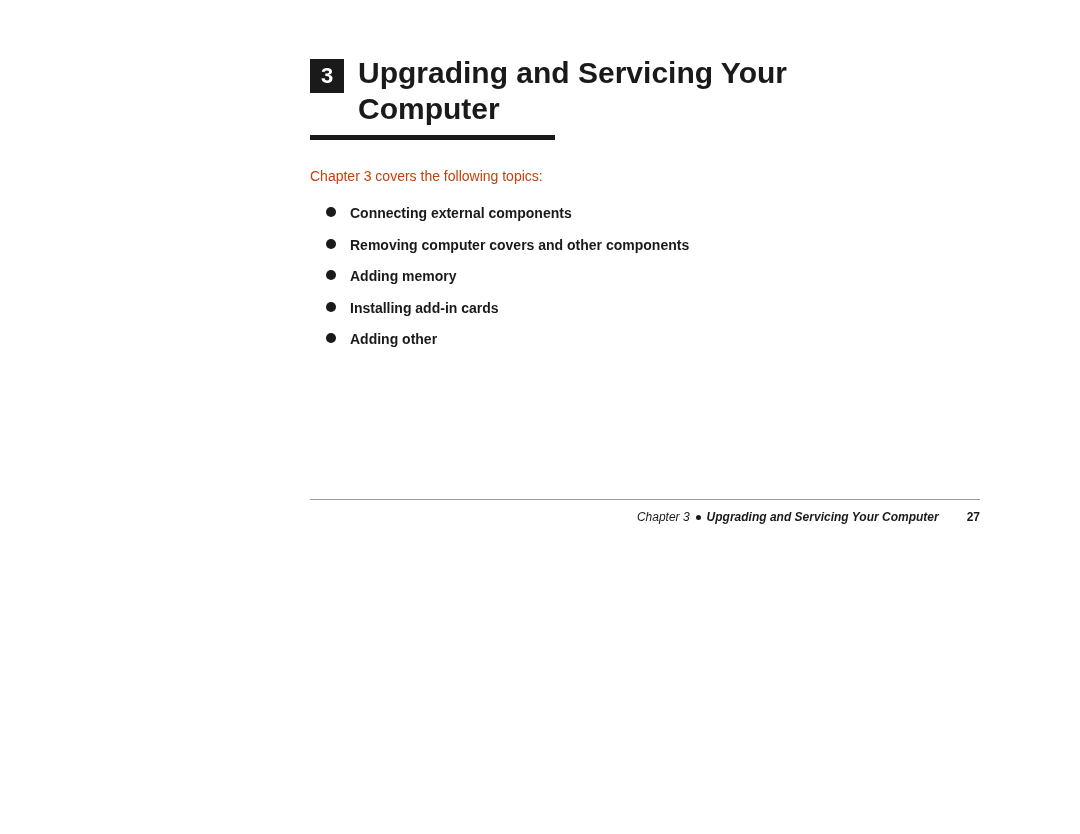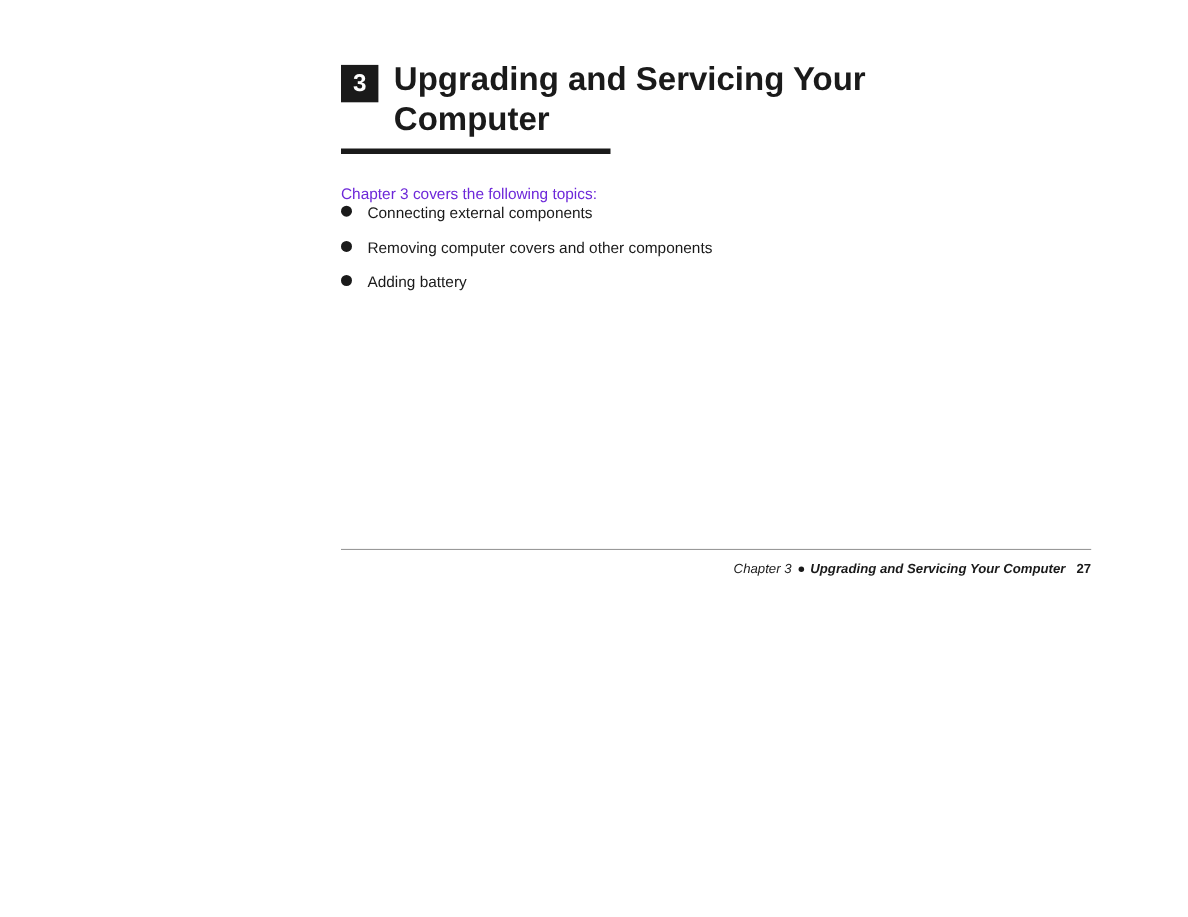--- a/index.html
+++ b/index.html
@@ -61,28 +61,30 @@
     .title-underline {
       width: 245px;
       height: 5px;
       background-color: #1a1a1a;
       margin-top: 8px;
       margin-bottom: 28px;
     }
 
     .intro-text {
       font-size: 14px;
-      color: #6d28d9;
+      color: #c2410c;
+      margin-bottom: 20px;
       font-family: Arial, Helvetica, sans-serif;
     }
 
     .bullet-list {
       list-style: none;
       padding: 0;
-      margin: 0;
+      margin: 16px;
+      font-weight: bold;
     }
 
     .bullet-item {
       display: flex;
       align-items: flex-start;
       margin-bottom: 12px;
       font-size: 14px;
       font-family: Arial, Helvetica, sans-serif;
       color: #1a1a1a;
       line-height: 1.4;
@@ -99,21 +101,21 @@
     }
 
     .bullet-text {
       flex: 1;
     }
 
     .footer-area {
       position: absolute;
       bottom: 310px;
       left: 0;
-      right: 0;
+      right: 12px;
       padding: 0 88px 0 310px;
     }
 
     .footer-line {
       width: 100%;
       height: 1px;
       background-color: #999999;
       margin-bottom: 10px;
     }
 
@@ -141,21 +143,21 @@
     }
 
     .footer-title {
       font-style: italic;
       font-weight: bold;
     }
 
     .footer-page {
       font-weight: bold;
       font-style: normal;
-      margin-left: 4px;
+      margin-left: 22px;
     }
   </style>
 </head>
 <body>
 
 <div class="page-container">
   <div class="content-area">
 
     <div class="chapter-header">
       <div class="chapter-number-box">3</div>
@@ -170,21 +172,29 @@
     <li class="bullet-item">
           <span class="bullet-dot"></span>
           <span class="bullet-text">Connecting external components</span>
         </li>
         <li class="bullet-item">
           <span class="bullet-dot"></span>
           <span class="bullet-text">Removing computer covers and other components</span>
         </li>
         <li class="bullet-item">
           <span class="bullet-dot"></span>
-          <span class="bullet-text">Adding battery</span>
+          <span class="bullet-text">Adding memory</span>
+        </li>
+        <li class="bullet-item">
+          <span class="bullet-dot"></span>
+          <span class="bullet-text">Installing add-in cards</span>
+        </li>
+        <li class="bullet-item">
+          <span class="bullet-dot"></span>
+          <span class="bullet-text">Adding other</span>
         </li>
       </ul>
 
   </div>
 
   <div class="footer-area">
     <div class="footer-line"></div>
     <div class="footer-text">
       <span class="footer-chapter">Chapter 3</span>
       <span class="footer-bullet"></span>

